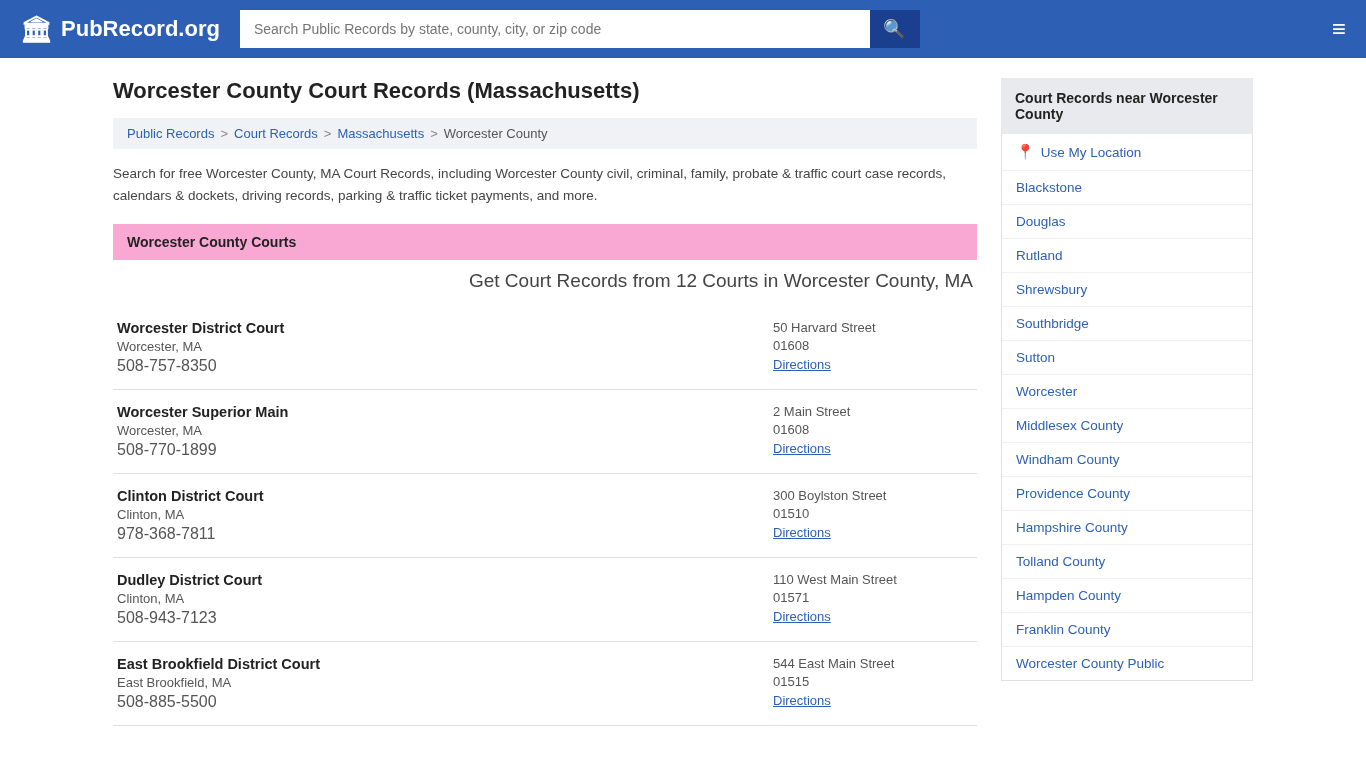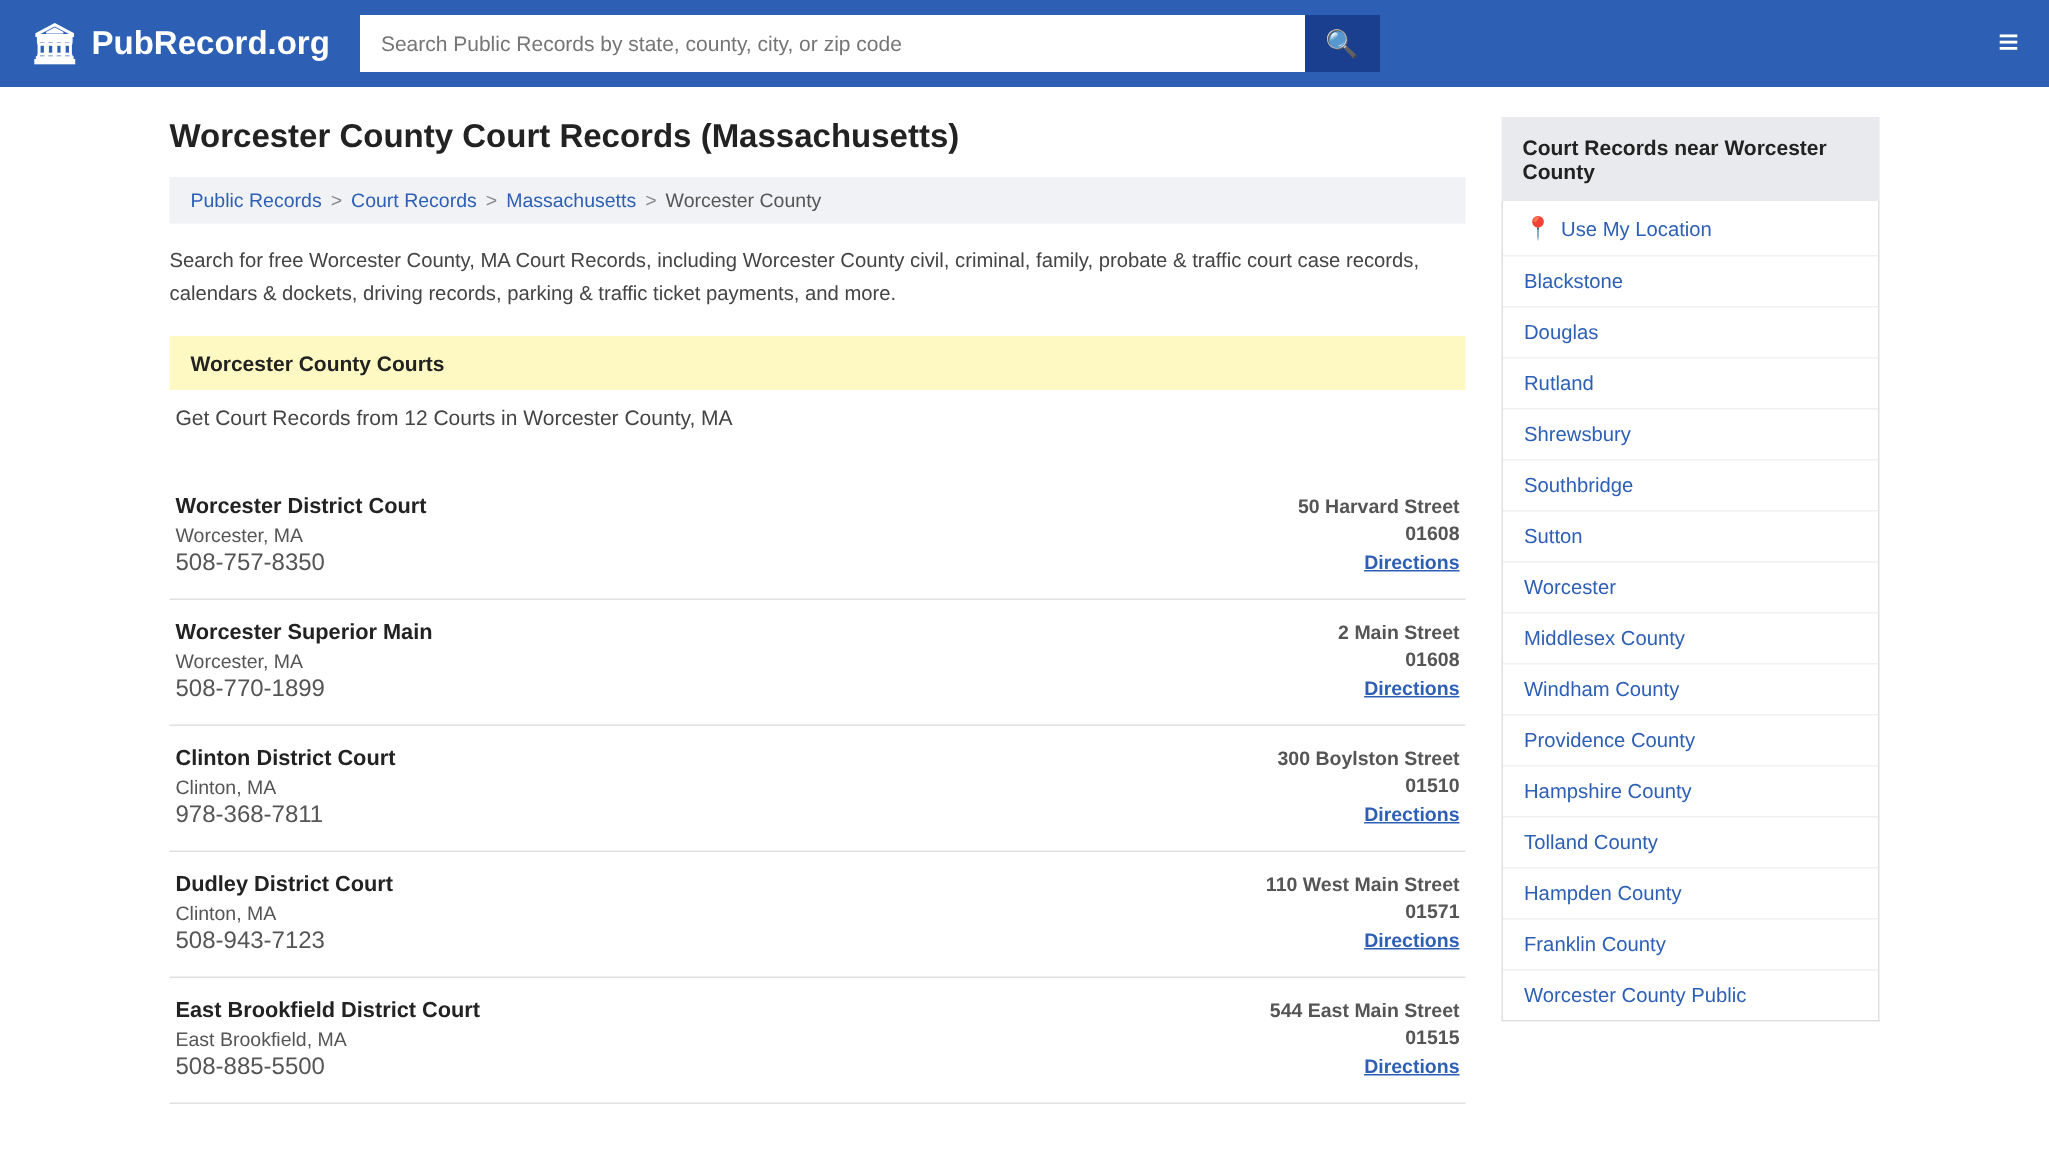--- a/index.html
+++ b/index.html
@@ -99,32 +99,33 @@
     
     .description {
       font-size: 13.5px;
       color: #444;
       line-height: 1.6;
       margin-bottom: 18px;
     }
 
     
     .section-header {
-      background: #fef9c3;
+      background: #f9a8d4;
       padding: 10px 14px;
       font-weight: bold;
       font-size: 14px;
       color: #222;
       margin-bottom: 10px;
     }
     .section-count {
-      font-size: 14px;
+      font-size: 19px;
       color: #444;
-      margin-bottom: 30px;
+      margin-bottom: 14px;
       padding: 0 4px;
+      text-align: right;
     }
 
     
     .court-entry {
       border-bottom: 1px solid #e0e0e0;
       padding: 14px 4px;
       display: flex;
       justify-content: space-between;
       align-items: flex-start;
       gap: 44px;
@@ -139,23 +140,22 @@
     .court-location {
       font-size: 13px;
       color: #555;
       margin-bottom: 3px;
     }
     .court-phone {
       font-size: 16px;
       color: #555;
     }
     .court-address-col {
-      text-align: right;
+      text-align: left;
       min-width: 200px;
-      font-weight: bold;
     }
     .court-street {
       font-size: 13px;
       color: #555;
       margin-bottom: 3px;
     }
     .court-zip {
       font-size: 13px;
       color: #555;
       margin-bottom: 3px;

